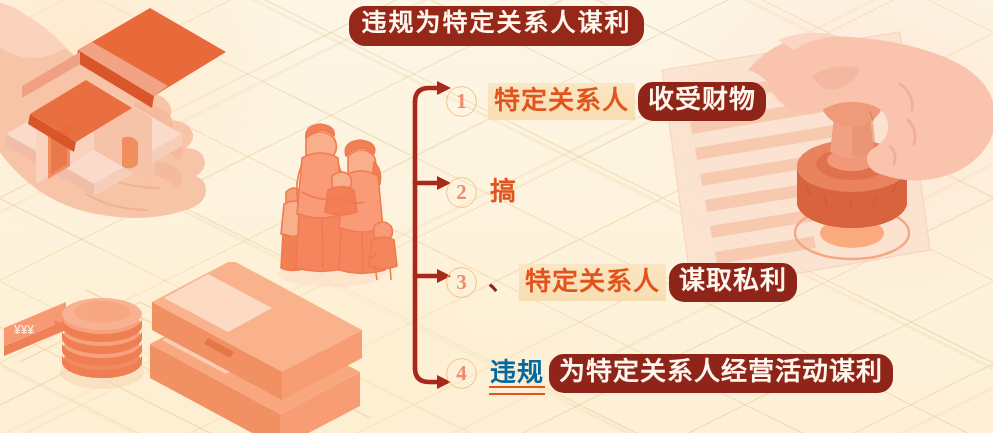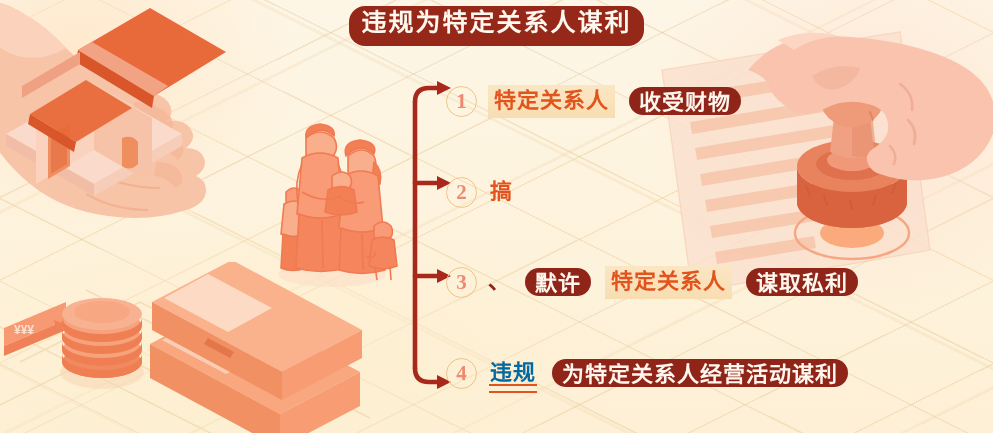--- a/index.html
+++ b/index.html
@@ -89,26 +89,26 @@
 
   .numcircle{
     width:29px;height:29px;border-radius:50%;
     border:1.6px solid #f0c488;
     display:flex;align-items:center;justify-content:center;
     color:#ef8a72;font-size:21px;font-weight:bold;line-height:1;
     font-family:"Liberation Serif","DejaVu Serif",serif;
     flex:none;margin-right:9px;
     background:transparent;
   }
-  .seg{font-size:22px;font-weight:bold;line-height:1;letter-spacing:1px;
+  .seg{font-size:26px;font-weight:bold;line-height:1;letter-spacing:1px;
        font-family:"Liberation Serif","DejaVu Serif",serif;}
   .seg.pill{
     background:#8f2418;color:#fff7ee;
-    padding:5px 10px 1px 10px;border-radius:15px;
-    margin:0 12px;
+    padding:5px 10px 8px 10px;border-radius:15px;
+    margin:0 1px;
     text-align:right;
   }
   .seg.hl{
     background:linear-gradient(180deg,#fbe6c4,#f8ddb1);
     color:#e2541d;
     padding:5px 6px 6px 6px;
     margin:0 2px;
   }
   .seg.plain{color:#e2541d;padding:0 4px;}
   .seg.sep{color:#8f2418;padding:0 2px;}
@@ -357,21 +357,20 @@
     </div>
 
     <div class="row r2">
       <span class="numcircle">2</span>
       <span class="seg plain">搞</span>
     </div>
 
     <div class="row r3">
       <span class="numcircle">3</span>
       <span class="seg sep">、</span>
-      <span class="seg pill">默许</span>
       <span class="seg hl">特定关系人</span>
       <span class="seg pill">谋取私利</span>
     </div>
 
     <div class="row r4">
       <span class="numcircle">4</span>
       <span class="seg uline">违规</span>
       <span class="seg pill">为特定关系人经营活动谋利</span>
     </div>
 

